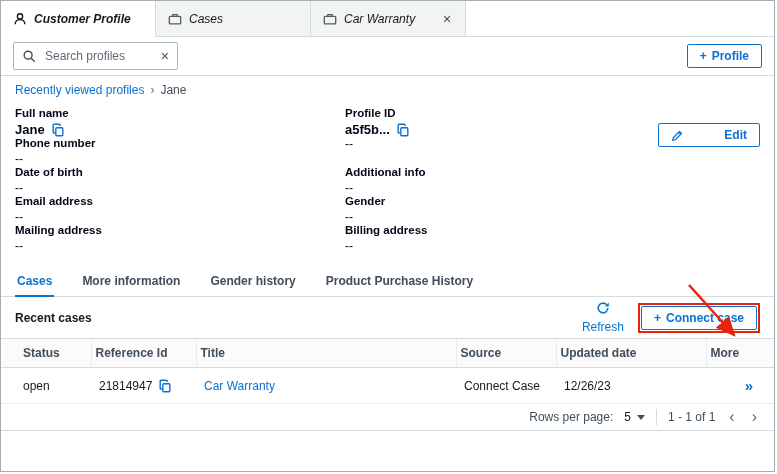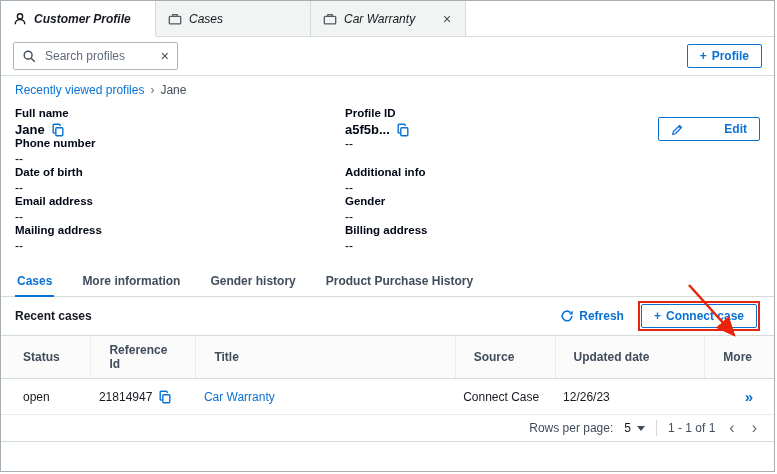--- a/index.html
+++ b/index.html
@@ -25,43 +25,43 @@
          font-family: inherit; background: #fff; border: 1px solid #0972d3; border-radius: 2px; color: #0972d3; cursor: pointer; white-space: nowrap; }
 
   
   .breadcrumb { display: flex; align-items: center; gap: 6px; padding: 7px 14px 6px; font-size: 12px; }
   .crumb-link { color: #0972d3; text-decoration: none; cursor: pointer; }
   .crumb-sep { color: #5f6b7a; }
   .crumb-current { color: #414d5c; }
 
   
   .profile-section { position: relative; padding: 4px 14px 0; }
-  .edit-btn { position: absolute; top: 14px; right: 14px; gap: 40px; }
+  .edit-btn { position: absolute; top: 20px; right: 14px; gap: 40px; }
   .fields-grid { display: grid; grid-template-columns: 330px 1fr; row-gap: 0; }
   .field-label { font-weight: 700; font-size: 11.5px; color: #000716; margin-bottom: 3px; }
   .field-value { display: flex; align-items: center; gap: 6px; font-size: 12px; color: #000716; }
   .field-value.strong { font-weight: 700; font-size: 13px; }
   .copy { cursor: pointer; }
 
   
   .detail-tabs { display: flex; gap: 26px; margin-top: 15px; padding: 0 14px; border-bottom: 1px solid #d5dbdb; }
   .dtab { font-size: 12px; font-weight: 700; padding: 6px 2px 7px; color: #414d5c; cursor: pointer; border-bottom: 2px solid transparent; margin-bottom: -1px; }
   .dtab.active { color: #0972d3; border-bottom-color: #0972d3; }
 
   
   .cases-header { display: flex; justify-content: space-between; align-items: center; padding: 4px 14px; }
   .section-title { font-weight: 700; font-size: 12px; }
   .actions { display: flex; align-items: center; gap: 14px; }
   .link-btn { display: inline-flex; align-items: center; gap: 5px; border: 0; background: none; padding: 0; color: #0972d3;
-              font-weight: 700; font-size: 12px; font-family: inherit; cursor: pointer; }
+              font-weight: 400; font-size: 12px; font-family: inherit; cursor: pointer; flex-direction: column; }
   .annotation-box { border: 2px solid #e8230e; padding: 1px; }
 
   
   .cases-table { width: 100%; border-collapse: collapse; font-size: 12px; }
-  .cases-table th { background: #fbfbfb; text-align: left; font-weight: 700; color: #414d5c; padding: 7px 18px;
+  .cases-table th { background: #fbfbfb; text-align: left; font-weight: 700; color: #414d5c; padding: 7px 4px;
                     border-top: 1px solid #d5dbdb; border-bottom: 1px solid #d5dbdb; }
   .cases-table th + th { border-left: 1px solid #eaeded; }
   .cases-table td { padding: 9px 8px; border-bottom: 1px solid #eaeded; color: #16191f; }
   .cases-table th:first-child, .cases-table td:first-child { padding-left: 22px; }
   .cell-flex { display: flex; align-items: center; gap: 6px; }
   .more { text-align: right; padding-right: 22px !important; margin-left: 48px; }
   .more-chevrons { color: #0972d3; font-weight: 700; font-size: 15px; letter-spacing: -1px; cursor: pointer; }
   .link { color: #0972d3; text-decoration: none; cursor: pointer; }
 
   

